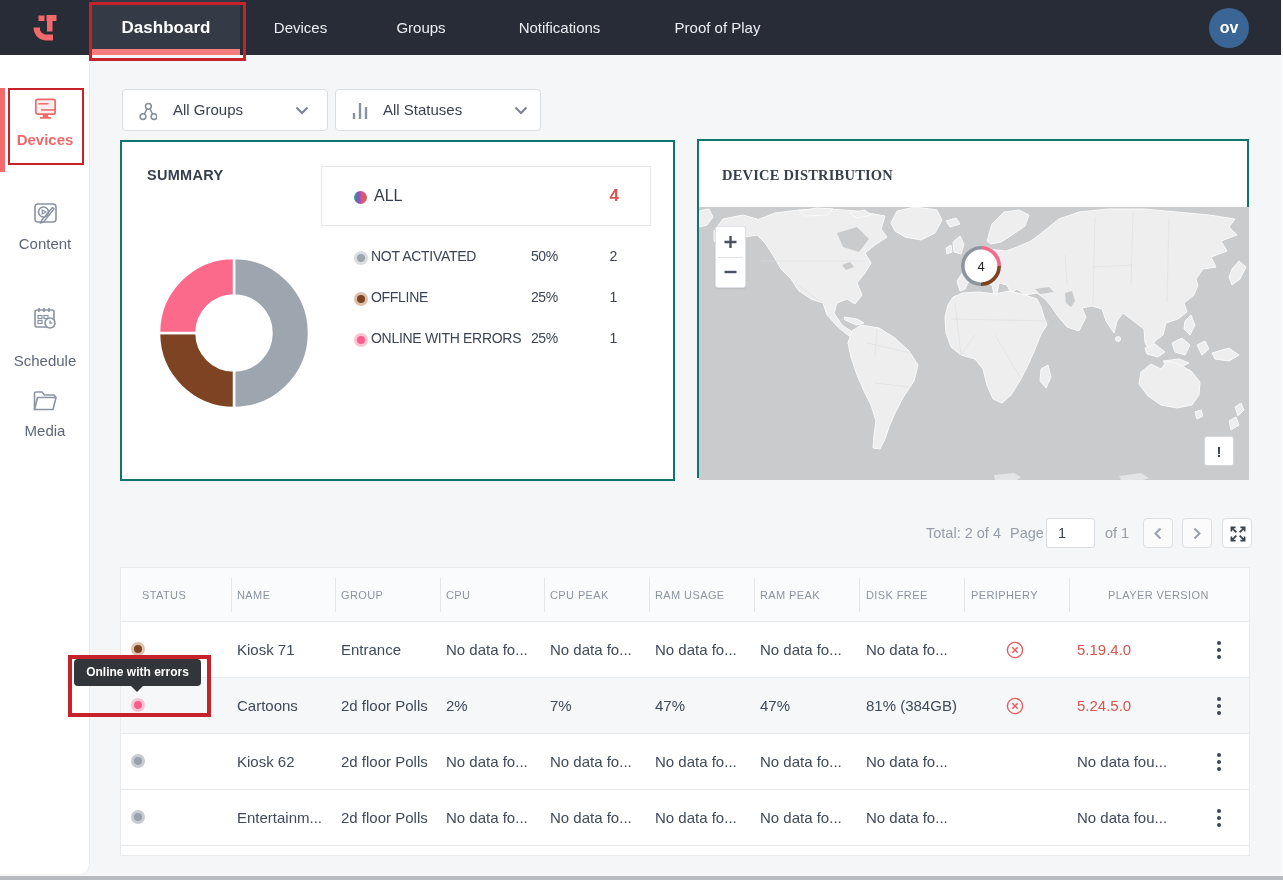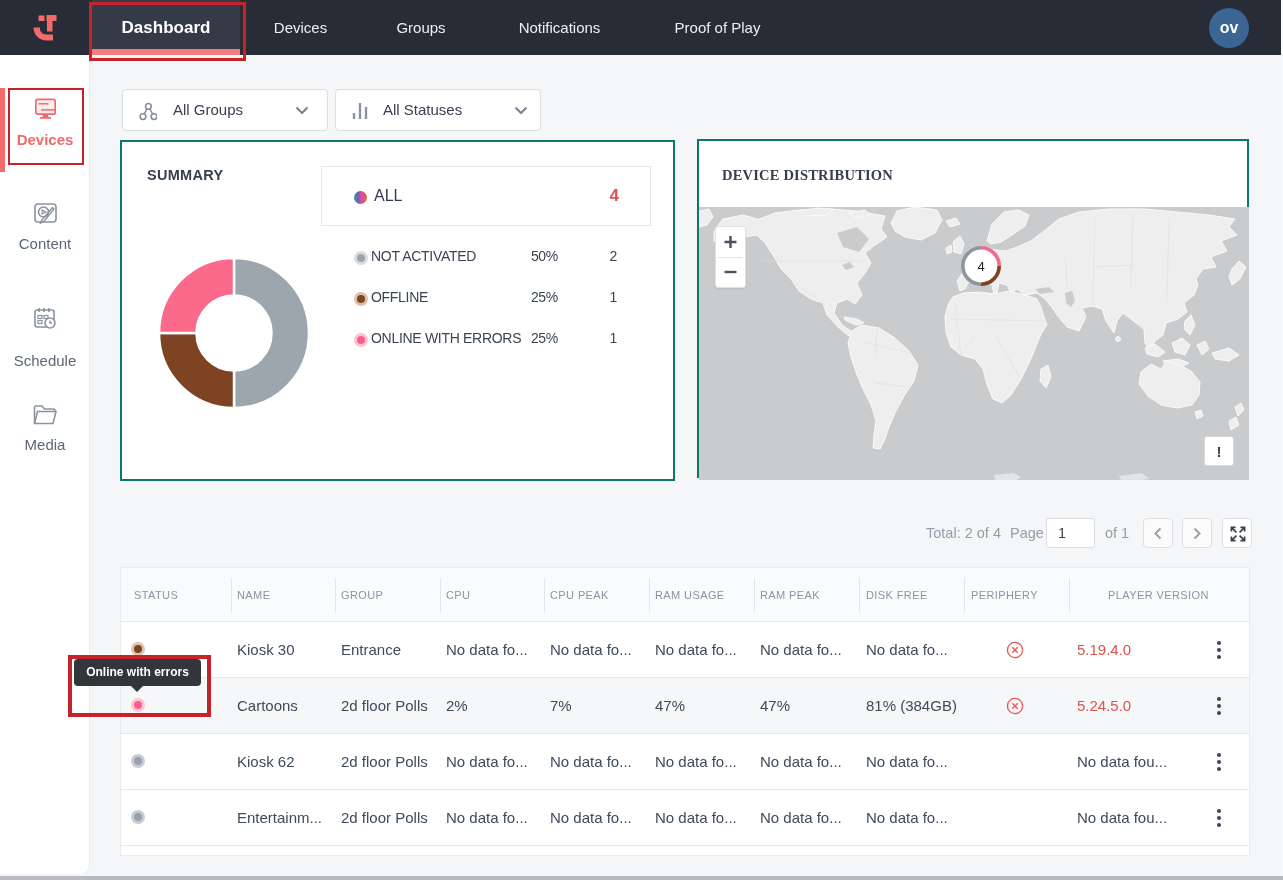--- a/index.html
+++ b/index.html
@@ -107,21 +107,21 @@
         <line x1="11" y1="2" x2="11" y2="6"></line>
         <line x1="16" y1="2" x2="16" y2="6"></line>
       <rect x="5" y="9.5" width="4" height="3" stroke-width="1.2"></rect>
       <rect x="11" y="9.5" width="4" height="3" stroke-width="1.2"></rect>
       <rect x="5" y="14.5" width="4" height="3" stroke-width="1.2"></rect>
       <circle cx="17" cy="17" r="5" fill="#fff"></circle>
       <path d="M17 14.5 v2.5 h2.2" stroke-width="1.3"></path>
     </svg>
     <div class="sidelabel" style="margin-top:17px;">Schedule</div>
   </div>
-  <div class="sideitem" style="top:348px;">
+  <div class="sideitem" style="top:334px;">
     <svg width="26" height="23" viewBox="0 0 26 23" fill="none" stroke="#8a93a2" stroke-width="1.6">
       <path d="M2.5 20.5 V4.5 a1.5 1.5 0 0 1 1.5-1.5 h6 l2.5 3 h9 a1.5 1.5 0 0 1 1.5 1.5 v1"></path>
       <path d="M2.5 20.5 L5.5 8.5 h18.5 L21 20.5 z"></path>
     </svg>
     <div class="sidelabel" style="margin-top:6px;">Media</div>
   </div>
 </div>
 
 <div class="dropdown" style="left:122px;top:89px;">
   <svg class="abs" style="left:14px;top:11px" width="20" height="20" viewBox="0 0 20 20" fill="none" stroke="#848d9c" stroke-width="1.5">
@@ -307,21 +307,21 @@
   <svg class="abs" style="left:5.5px;top:5.5px" width="18" height="18" viewBox="0 0 18 18" fill="none" stroke="#3a4250" stroke-width="1.7">
     <path d="M7.4 7.4 L2.6 2.6 M2.4 6.6 V2.4 H6.6"></path>
     <path d="M10.6 7.4 L15.4 2.6 M11.4 2.4 h4.2 v4.2"></path>
     <path d="M7.4 10.6 L2.6 15.4 M2.4 11.4 v4.2 h4.2"></path>
     <path d="M10.6 10.6 L15.4 15.4 M15.6 11.4 v4.2 h-4.2"></path>
   </svg>
 </div>
 
 <div id="table">
   <div class="abs" style="left:0;top:0;width:1128px;height:53px;background:#fafbfc;"></div>
-  <div class="th" style="left:13px;text-align:right;">STATUS</div>
+  <div class="th" style="left:21px;text-align:right;">STATUS</div>
   <div class="th" style="left:116px;">NAME</div>
   <div class="th" style="left:220px;">GROUP</div>
   <div class="th" style="left:325px;">CPU</div>
   <div class="th" style="left:429px;">CPU PEAK</div>
   <div class="th" style="left:534px;">RAM USAGE</div>
   <div class="th" style="left:639px;">RAM PEAK</div>
   <div class="th" style="left:745px;">DISK FREE</div>
   <div class="th" style="left:850px;">PERIPHERY</div>
   <div class="th" style="left:976px;margin-left:11px;">PLAYER VERSION</div>
   <div class="tsep" style="left:110px;"></div>
@@ -331,21 +331,21 @@
   <div class="tsep" style="left:528px;"></div>
   <div class="tsep" style="left:633px;"></div>
   <div class="tsep" style="left:738px;"></div>
   <div class="tsep" style="left:843px;"></div>
   <div class="tsep" style="left:948px;"></div>
 
   <div class="row" style="top:53px;">
     <span class="dot2" style="left:10px;top:20px;background:#dcc3ae;">
         <i style="background:#7d4322;"></i>
       </span>
-    <span class="cell" style="left:116px;">Kiosk 30</span>
+    <span class="cell" style="left:116px;">Kiosk 71</span>
     <span class="cell" style="left:220px;">Entrance</span>
     <span class="cell" style="left:325px;">No data fo...</span>
     <span class="cell" style="left:429px;">No data fo...</span>
     <span class="cell" style="left:534px;">No data fo...</span>
     <span class="cell" style="left:639px;">No data fo...</span>
     <span class="cell" style="left:745px;">No data fo...</span>
     <svg class="abs" style="left:885px;top:19px" width="18" height="18" viewBox="0 0 18 18" fill="none" stroke="#e85b5b" stroke-width="1.4">
         <circle cx="9" cy="9" r="7.6"></circle>
         <path d="M6.3 6.3 L11.7 11.7 M11.7 6.3 L6.3 11.7"></path>
       </svg>

